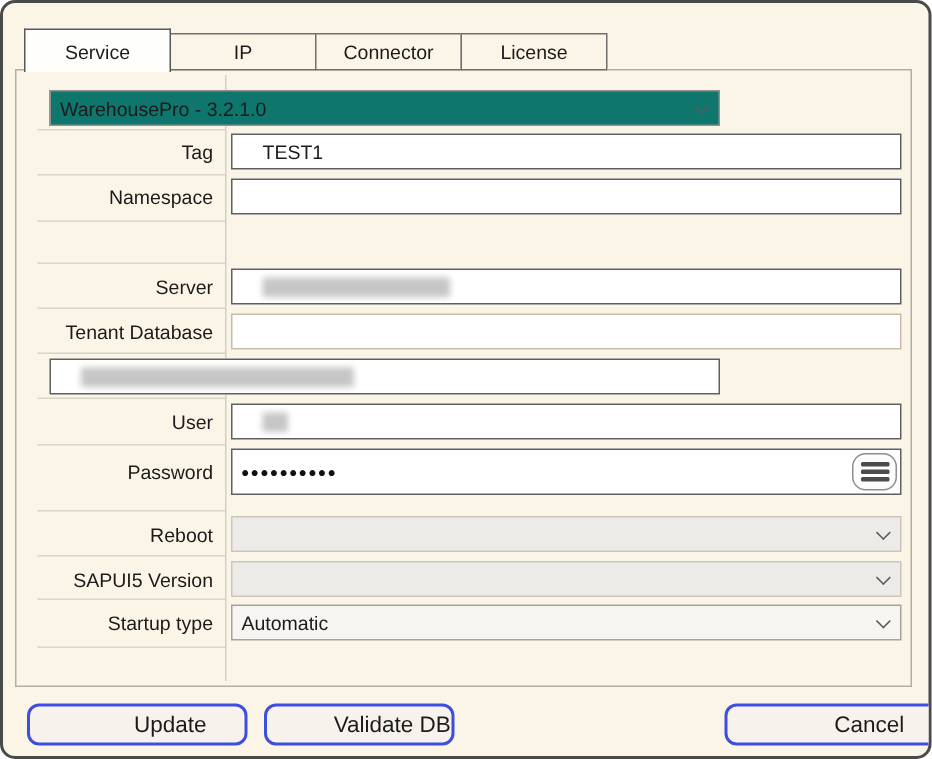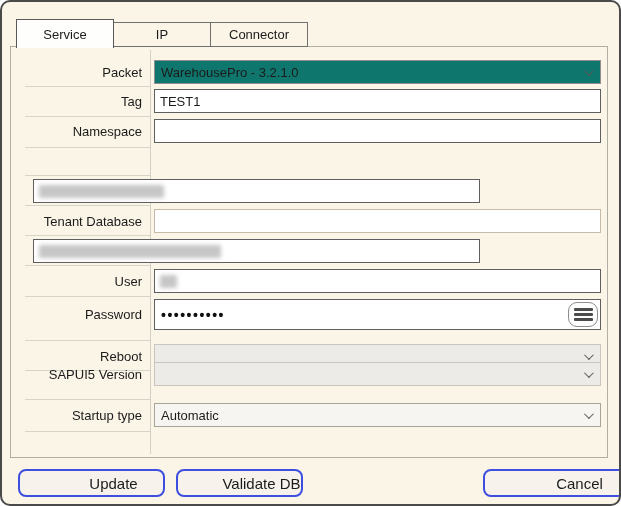--- a/index.html
+++ b/index.html
@@ -26,27 +26,27 @@
     position:absolute; left:8px; top:44px; width:598px; height:412px;
     border:1px solid #b3aea4; background:#FBF5E7; z-index:2;
   }
   .divider-v { position:absolute; left:139px; top:3px; bottom:3px; width:1px; background:#d4d0c7; }
   .sep { position:absolute; left:14px; width:125px; height:1px; background:#d8d4ca; }
   .s1{top:39px}.s2{top:69px}.s3{top:100px}.s4{top:128px}.s5{top:158px}.s6{top:188px}
   .s7{top:218px}.s8{top:249px}.s9{top:293px}.s10{top:323px}.s11{top:352px}.s12{top:384px}
   
   .row { position:absolute; left:14px; width:576px; height:24px; display:flex; align-items:center; }
   .r1{top:13px}.r2{top:42px}.r3{top:72px}.r4{top:102px;height:22px}.r5{top:132px}.r6{top:162px}
-  .r7{top:192px}.r8{top:222px}.r9{top:252px;height:31px}.r10{top:297px}.r11{top:315px}.r12{top:356px}
+  .r7{top:192px}.r8{top:222px}.r9{top:252px;height:31px}.r10{top:297px}.r11{top:327px}.r12{top:356px}
   .label { width:121px; text-align:right; padding-right:4px; font-size:13px; color:#1b1b1b; flex:none; }
   .field { width:447px; margin-left:8px; flex:none; }
   
   .ti {
     height:24px; border:1px solid #5f5f5f; background:#ffffff;
-    font-size:13px; padding:0 5px; font-family:"Liberation Sans",sans-serif;
+    font-size:13px; padding:0 20px; font-family:"Liberation Sans",sans-serif;
     display:flex; align-items:center; color:#1b1b1b; width:447px;
   }
   input.ti { display:block; }
   .ti-light { border-color:#c6bba9; }
   
   .select {
     height:24px; display:flex; align-items:center; justify-content:space-between;
     padding:0 9px 0 6px; font-size:13px;
   }
   .sel-packet { background:#0f766e; border:1px solid #8f8f8f; }
@@ -86,58 +86,59 @@
 </style>
 </head>
 <body>
 
 <div class="window">
 
   <div class="tabbar">
     <div class="tab active">Service</div>
     <div class="tab">IP</div>
     <div class="tab">Connector</div>
+    <div class="tab">License</div>
   </div>
 
   <div class="panel">
     <div class="divider-v"></div>
 
     <div class="sep s1"></div>
     <div class="sep s2"></div>
     <div class="sep s3"></div>
     <div class="sep s4"></div>
     <div class="sep s5"></div>
     <div class="sep s6"></div>
     <div class="sep s7"></div>
     <div class="sep s8"></div>
     <div class="sep s9"></div>
     <div class="sep s10"></div>
     <div class="sep s11"></div>
     <div class="sep s12"></div>
 
     <div class="row r1">
-      <div class="label">Packet</div>
       <div class="field select sel-packet">
         <span>WarehousePro - 3.2.1.0</span>
         <span class="chev"></span>
       </div>
     </div>
 
     <div class="row r2">
       <div class="label">Tag</div>
       <input class="ti field" value="TEST1" style="">
     </div>
 
     <div class="row r3">
       <div class="label">Namespace</div>
       <input class="ti field" value="" style="">
     </div>
 
 
     <div class="row r5">
+      <div class="label">Server</div>
       <div class="ti field">
         <span class="redact w-server"></span>
       </div>
     </div>
 
     <div class="row r6">
       <div class="label">Tenant Database</div>
       <input class="ti ti-light field" value="" style="">
     </div>
 

